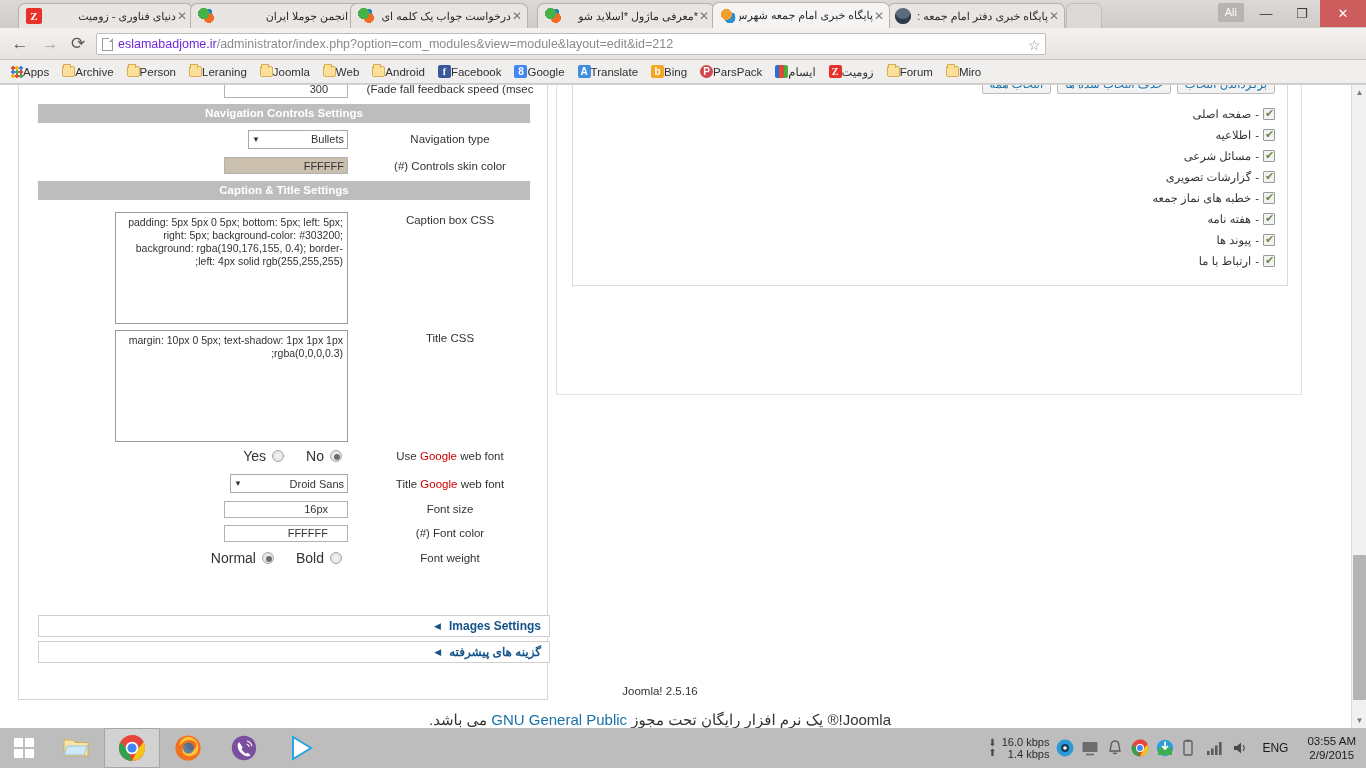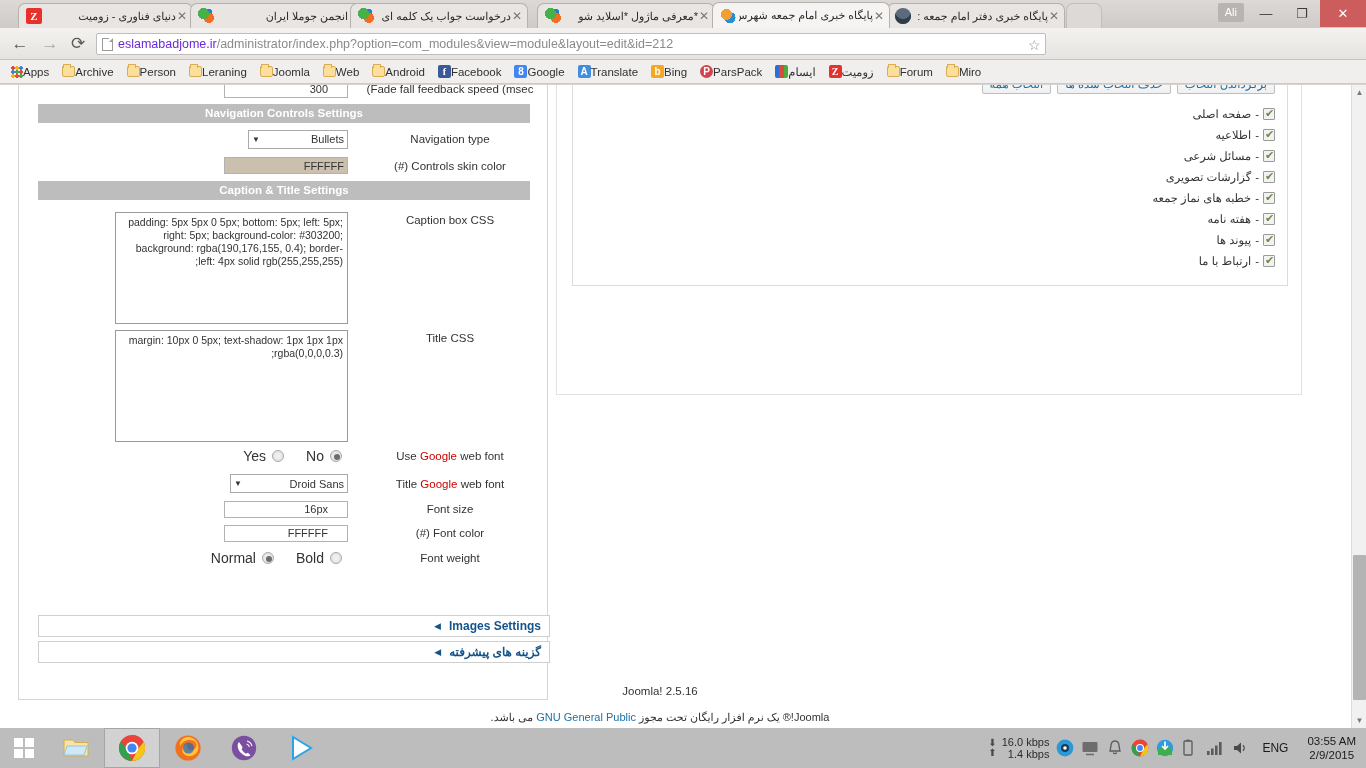--- a/index.html
+++ b/index.html
@@ -138,21 +138,21 @@
   .cb { width:12px; height:12px; border:1px solid #9a9a9a; background:#f2f2f2;
      position:relative; flex:0 0 12px; border-radius:1px; }
   .cb.on:after { content:"\2714"; position:absolute; left:1px; top:-2px;
      font-size:11px; color:#6c8c4a; }
   .rp-outer { position:absolute; left:556px; top:-40px; width:746px; height:350px;
       border:1px solid #e2e2e2; border-top:none; }
 
   
   .footer { position:absolute; left:18px; top:600px; width:1284px; text-align:center; }
   .fver { font-size:11.5px; color:#333; }
-  .flic { font-size:11px; color:#333; margin-top:14px; direction:rtl; }
+  .flic { font-size:15px; color:#333; margin-top:14px; direction:rtl; }
   .flic a { color:#1a6fa8; text-decoration:none; }
 
   
   .vscroll { position:absolute; right:0; top:85px; width:15px; height:643px;
      background:#f1f1f1; border-left:1px solid #dcdcdc; }
   .vscroll .up, .vscroll .dn { width:15px; height:15px; color:#7a7a7a; font-size:8px;
      text-align:center; line-height:15px; }
   .vscroll .dn { position:absolute; bottom:0; left:0; }
   .vthumb { position:absolute; left:1px; top:470px; width:13px; height:145px;
      background:#b4b4b4; border-radius:1px; }

